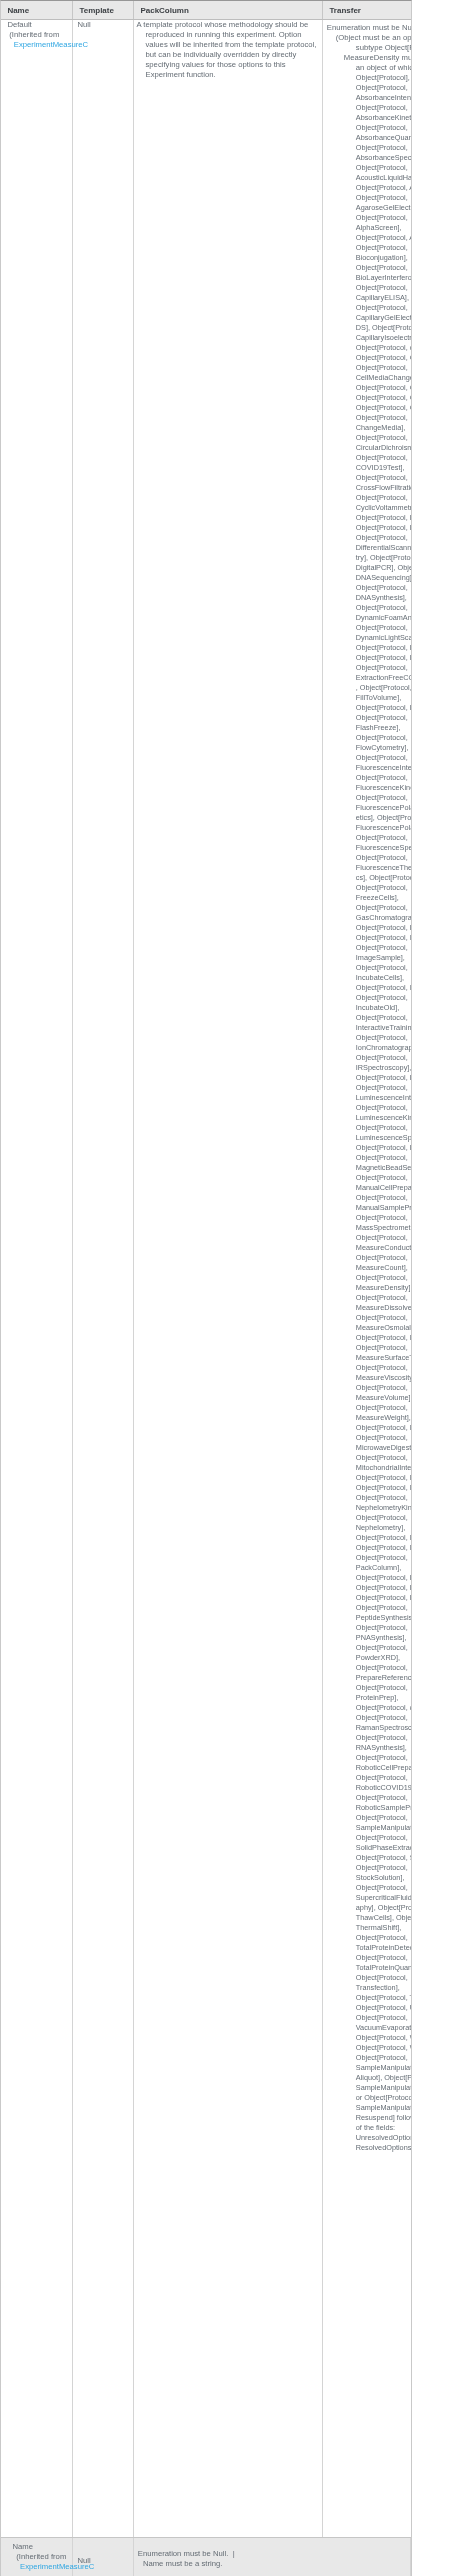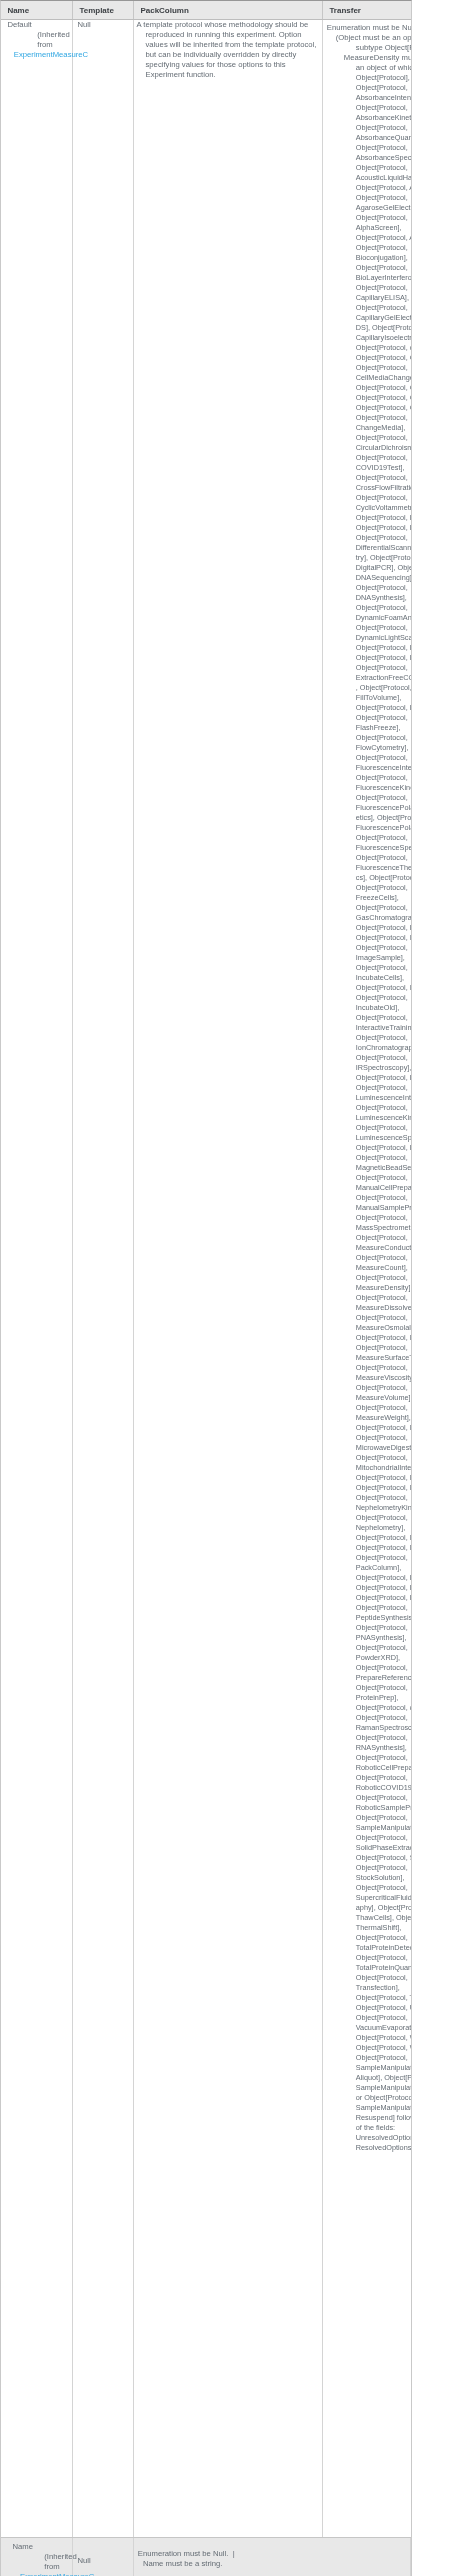--- a/index.html
+++ b/index.html
@@ -24,21 +24,21 @@
   .c3 { width: 189px; flex: 0 0 189px; }
   .c4 { flex: 1 1 auto; }
   .row { display: flex; font-size: 7.7px; color: #646c74; line-height: 10px; }
   .row1 { height: 2518px; background: #ffffff; border-bottom: 0.6px solid #c6c6c6; }
   .row2 { height: 38px; background: #e8e8e8; }
   .cell { border-right: 0.6px solid #d4d4d4; }
   .cell:last-child { border-right: none; }
   .vmid { display: flex; }
   .namewrap { width: 100%; }
   .nline1 { padding-left: 6.4px; }
-  .nline2 { padding-left: 8.3px; margin-left: 28px; }
+  .nline2 { padding-left: 8.3px; }
   .nline3 { padding-left: 12.8px; white-space: nowrap; }
   .row2 .nline1 { padding-left: 11.5px; }
   .row2 .nline2 { padding-left: 15.3px; }
   .row2 .nline3 { padding-left: 19px; }
   .link { color: var(--link, #2fa6e2); text-decoration: none; cursor: pointer; }
   .defval { padding-left: 4.5px; }
   .desc { padding: 0 2.6px 0 11.5px; text-indent: -9px; }
   .pcell { padding: 3.8px 4.5px 0 3.8px; overflow: hidden; }
   .plist {
     margin-left: 29px; width: 96px; font-size: 7.3px;

